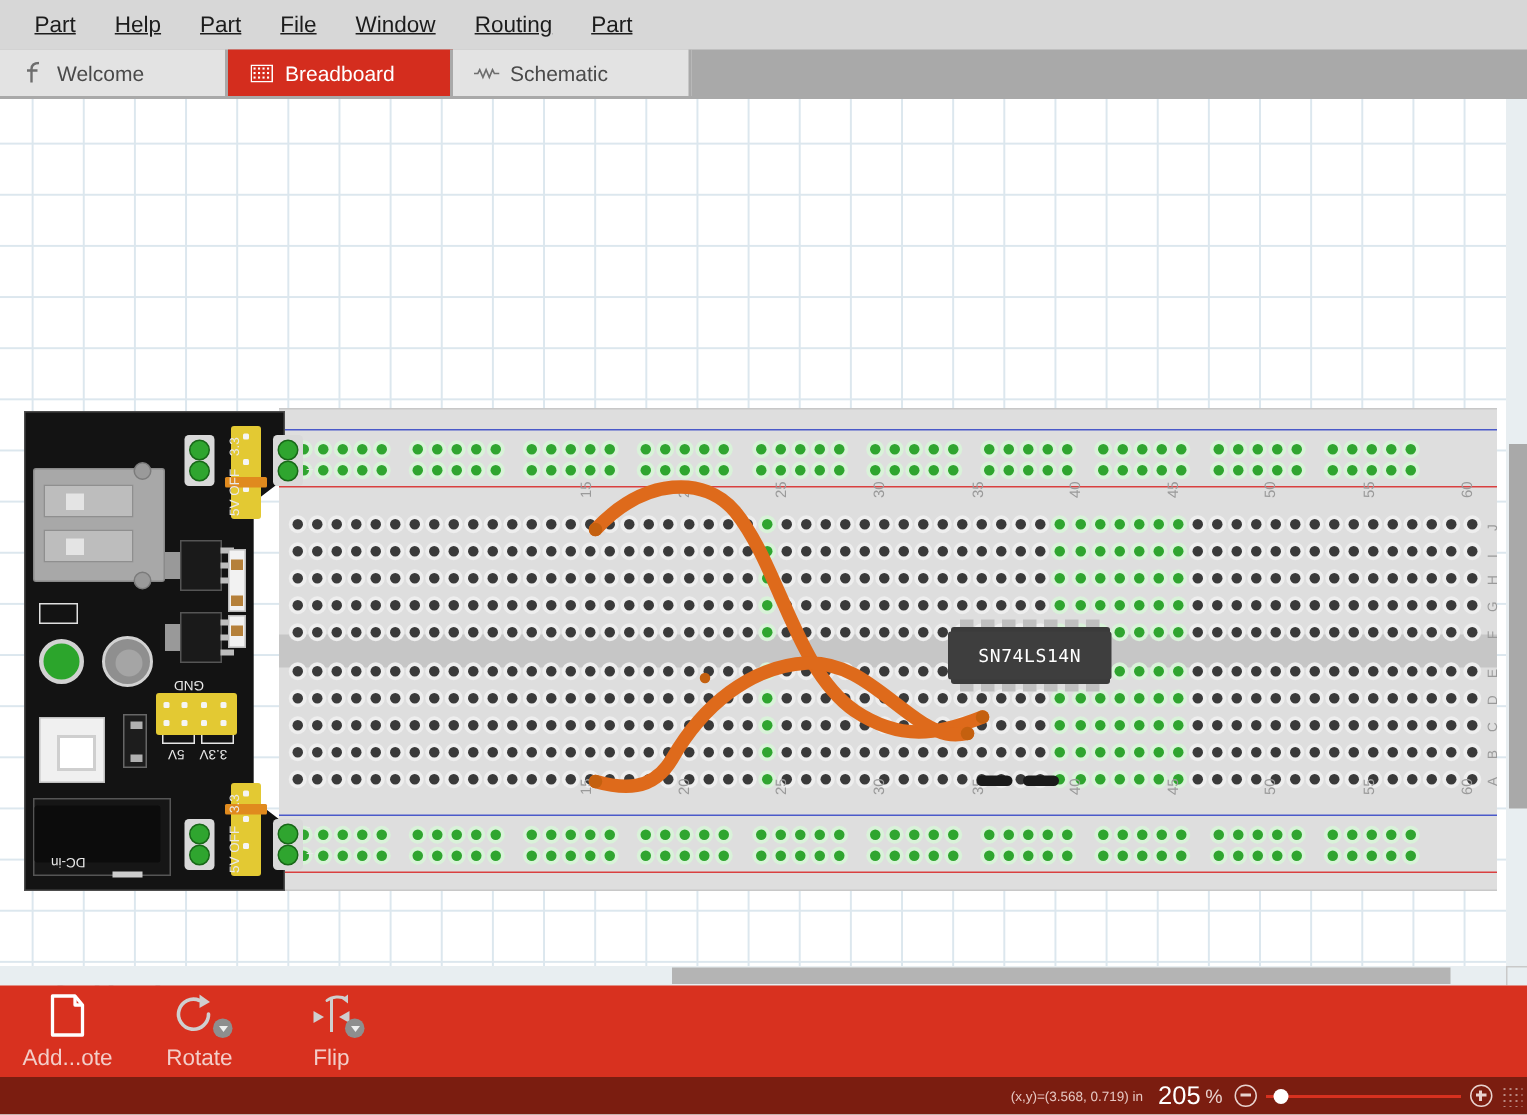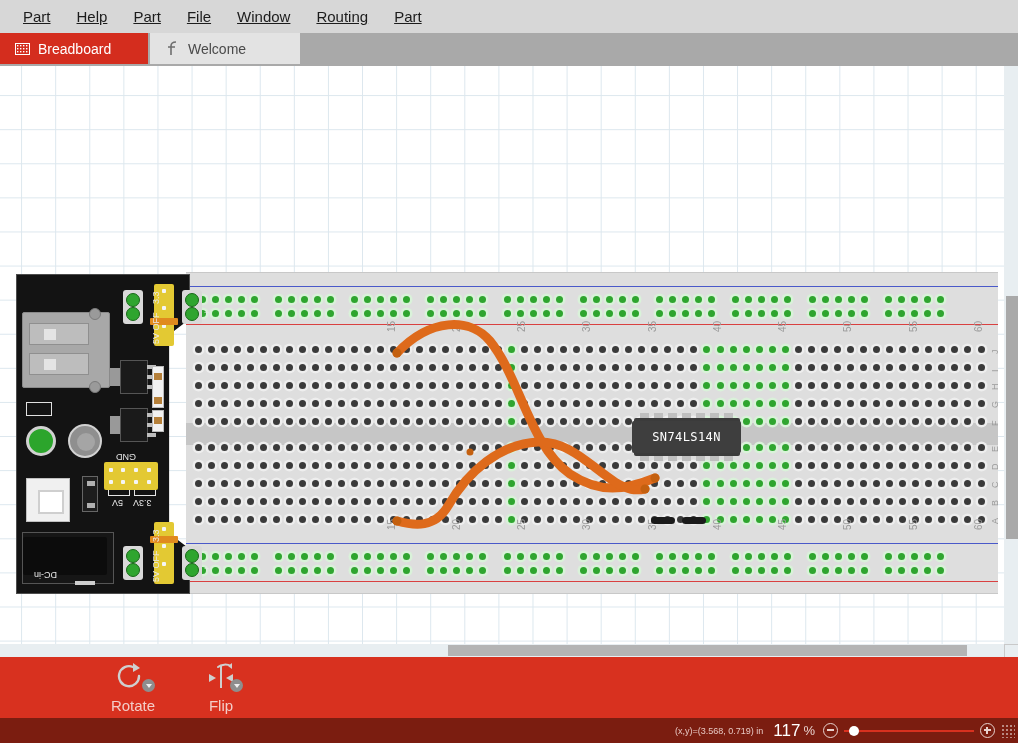--- a/index.html
+++ b/index.html
@@ -334,20 +334,28 @@
     <div class="menu-item"><u>Part</u></div>
     <div class="menu-item"><u>Help</u></div>
     <div class="menu-item"><u>Part</u></div>
     <div class="menu-item"><u>File</u></div>
     <div class="menu-item"><u>Window</u></div>
     <div class="menu-item"><u>Routing</u></div>
     <div class="menu-item"><u>Part</u></div>
   </div>
 
   <div id="tabbar">
+    <div class="tab" style="width:152px;">
+      <span class="tico">
+        <svg width="12" height="15" viewBox="0 0 12 15">
+            <path d="M9 1 Q4 1 4 5 L4 14 M1 6 L8 6" stroke="#6e6e6e" stroke-width="1.6" fill="none"></path>
+          </svg>
+      </span>
+      <span>Welcome</span>
+    </div>
     <div class="tab active" style="width:150px;">
       <span class="tico">
         <svg width="15" height="12" viewBox="0 0 15 12">
             <rect x="0.5" y="0.5" width="14" height="11" fill="none" stroke="#fff" stroke-width="1"></rect>
             <g fill="#fff">
               <rect x="2" y="2" width="1.4" height="1.4"></rect>
               <rect x="5" y="2" width="1.4" height="1.4"></rect>
               <rect x="8" y="2" width="1.4" height="1.4"></rect>
               <rect x="11" y="2" width="1.4" height="1.4"></rect>
               <rect x="2" y="5" width="1.4" height="1.4"></rect>
@@ -356,27 +364,27 @@
               <rect x="11" y="5" width="1.4" height="1.4"></rect>
               <rect x="2" y="8" width="1.4" height="1.4"></rect>
               <rect x="5" y="8" width="1.4" height="1.4"></rect>
               <rect x="8" y="8" width="1.4" height="1.4"></rect>
               <rect x="11" y="8" width="1.4" height="1.4"></rect>
             </g>
           </svg>
       </span>
       <span>Breadboard</span>
     </div>
-    <div class="tab" style="width:152px;">
+    <div class="tab" style="width:159px;">
       <span class="tico">
-        <svg width="12" height="15" viewBox="0 0 12 15">
-            <path d="M9 1 Q4 1 4 5 L4 14 M1 6 L8 6" stroke="#6e6e6e" stroke-width="1.6" fill="none"></path>
+        <svg width="20" height="10" viewBox="0 0 20 10">
+            <path d="M0 5 H3 L4.5 2 L7 8 L9.5 2 L12 8 L14.5 2 L16 5 H20" stroke="#6e6e6e" stroke-width="1.3" fill="none"></path>
           </svg>
       </span>
-      <span>Welcome</span>
+      <span>Schematic</span>
     </div>
   </div>
 
   <div id="canvas-wrap">
     <div id="grid"></div>
 
     <div id="breadboard">
       <div class="rail-line rail-blue" style="top:13px;"></div>
       <div class="rail-line rail-red" style="top:51px;"></div>
       <div class="rail-line rail-blue" style="top:270px;"></div>
@@ -1370,20 +1378,29 @@
     <div id="vscroll">
         <div class="thumb"></div>
       </div>
     <div id="hscroll">
         <div class="thumb"></div>
       </div>
     <div id="corner-box"></div>
   </div>
 
   <div id="toolbar">
+    <div class="tbtn" style="left:0px;">
+      <span class="ic">
+        <svg width="28" height="30" viewBox="0 0 28 30">
+            <path d="M4 2 H19 L24 8 V28 H4 Z" fill="none" stroke="#ffffff" stroke-width="2.2" stroke-linejoin="round"></path>
+            <path d="M19 2 V8 H24" fill="none" stroke="#ffffff" stroke-width="2.2" stroke-linejoin="round"></path>
+          </svg>
+      </span>
+      <span class="lbl">Add...ote</span>
+    </div>
 
     <div class="tbtn" style="left:88px;">
       <span class="ic">
         <svg width="32" height="30" viewBox="0 0 32 30">
             <path d="M22 14 A10 10 0 1 1 16 5" fill="none" stroke="#cfcfcf" stroke-width="2.4" stroke-linecap="round"></path>
             <path d="M16 1 L16 10 L23 6 Z" fill="#cfcfcf"></path>
           </svg>
         <span class="caret"></span>
       </span>
       <span class="lbl">Rotate</span>
@@ -1400,21 +1417,21 @@
           </svg>
         <span class="caret"></span>
       </span>
       <span class="lbl">Flip</span>
     </div>
 
   </div>
 
   <div id="statusbar">
     <span id="coord">(x,y)=(3.568, 0.719) in</span>
-    <span id="zoomval">117</span>
+    <span id="zoomval">205</span>
     <span id="zoompct">%</span>
     <span class="zbtn"></span>
     <span id="zslider">
       <span class="track"></span>
       <span class="knob"></span>
     </span>
     <span class="zbtn plus"></span>
     <span id="grip"></span>
   </div>
 

